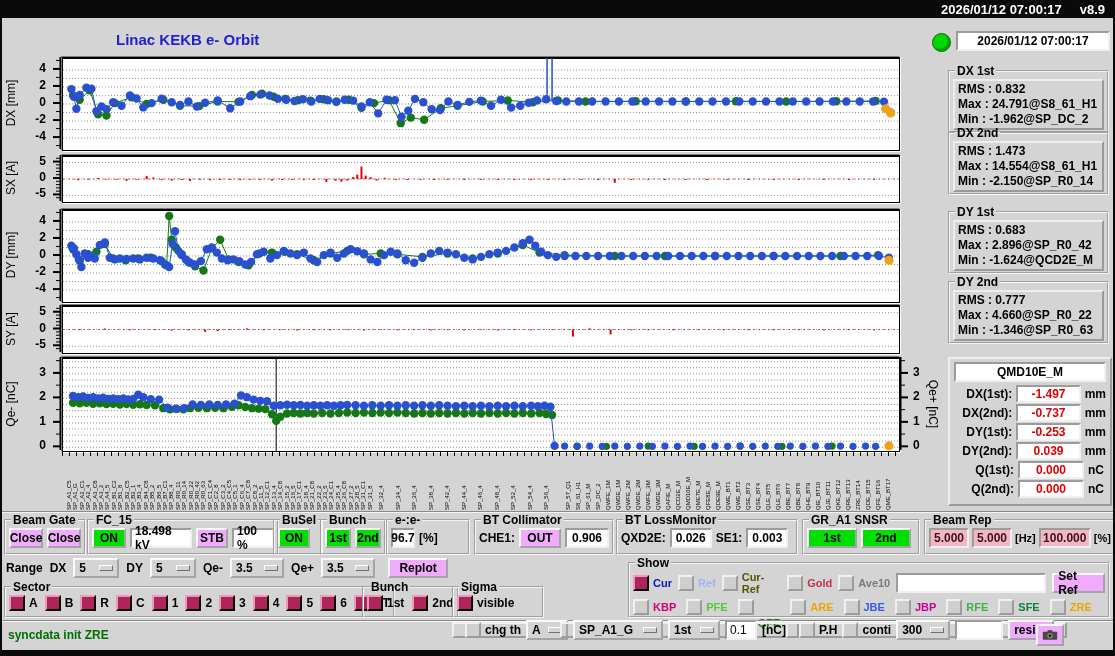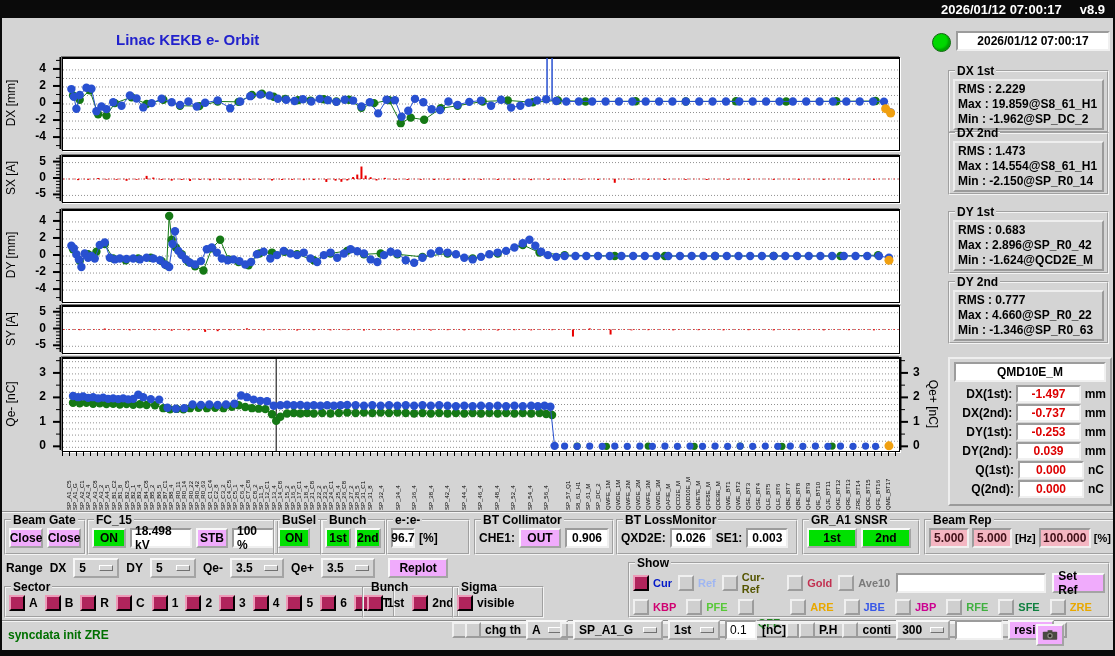--- a/index.html
+++ b/index.html
@@ -934,22 +934,22 @@
       <span class="xlab" style="left: 783px;">QRE_BT13</span>
       <span class="xlab" style="left: 793px;">ZRE_BT14</span>
       <span class="xlab" style="left: 803px;">QDE_BT15</span>
       <span class="xlab" style="left: 813px;">QFE_BT16</span>
       <span class="xlab" style="left: 823px;">QME_BT17</span>
     </div>
 
   <fieldset class="grp" style="left:948px;top:64px;width:161px;height:69px">
     <legend>DX 1st</legend>
     <div class="stat-inner">
-      <div class="stat-line">RMS :  2.229</div>
-      <div class="stat-line">Max :  19.859@S8_61_H1</div>
+      <div class="stat-line">RMS :  0.832</div>
+      <div class="stat-line">Max :  24.791@S8_61_H1</div>
       <div class="stat-line">Min :  -1.962@SP_DC_2</div>
     </div>
   </fieldset>
   <fieldset class="grp" style="left:948px;top:126px;width:161px;height:69px">
     <legend>DX 2nd</legend>
     <div class="stat-inner">
       <div class="stat-line">RMS :  1.473</div>
       <div class="stat-line">Max :  14.554@S8_61_H1</div>
       <div class="stat-line">Min :  -2.150@SP_R0_14</div>
     </div>

